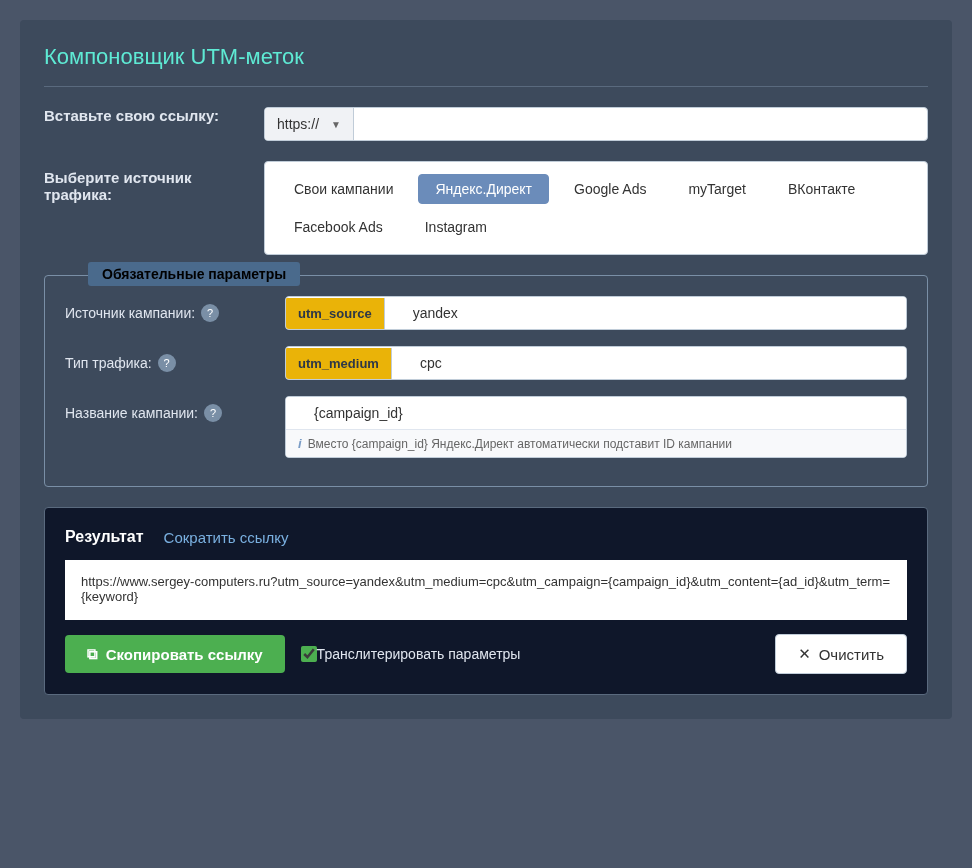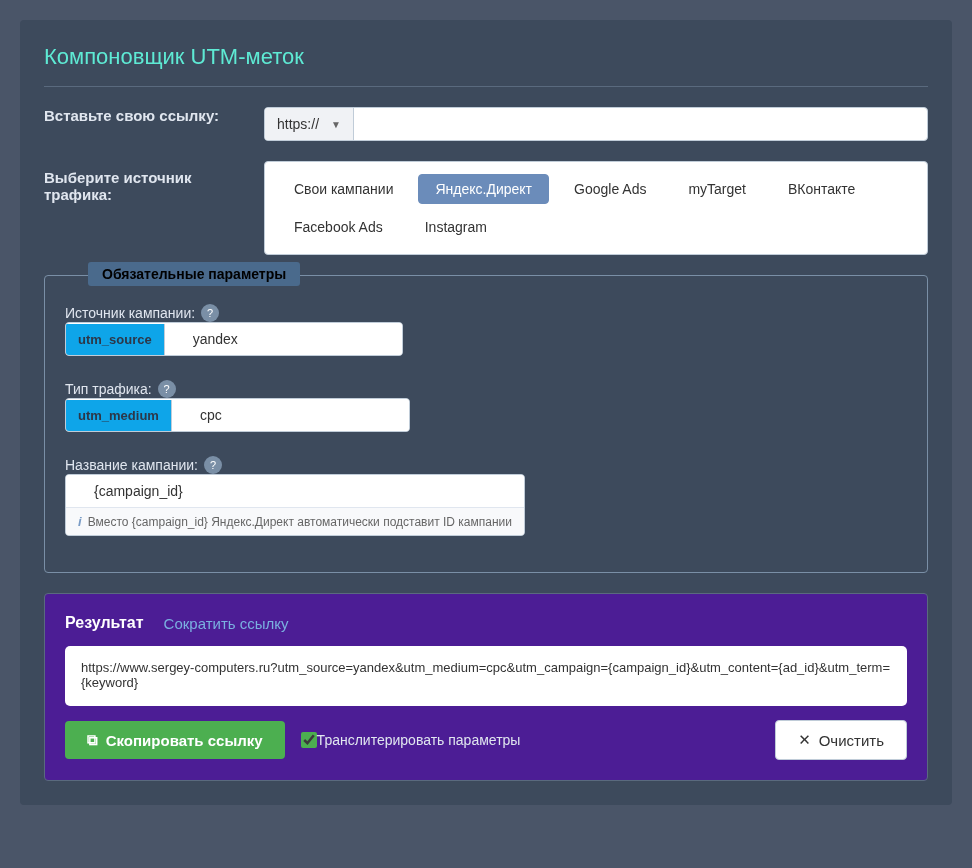--- a/index.html
+++ b/index.html
@@ -122,24 +122,23 @@
       padding: 4px 14px;
       border-radius: 3px;
       font-size: 14px;
       font-weight: bold;
       margin-left: 27px;
     }
     .param-row {
       display: flex;
       align-items: flex-start;
       margin-bottom: 16px;
-      flex-direction: column;
     }
     .param-row:last-child {
-      margin-bottom: 16px;
+      margin-bottom: 8px;
     }
     .param-label {
       width: 220px;
       font-size: 14px;
       color: #e0e6ef;
       display: flex;
       align-items: center;
       gap: 6px;
       padding-top: 8px;
       flex-shrink: 0;
@@ -163,21 +162,21 @@
       border-radius: 4px;
       background: #fff;
       overflow: hidden;
     }
     .param-input-row {
       display: flex;
       align-items: center;
     }
     .param-key {
       padding: 8px 12px;
-      background: #0ea5e9;
+      background: #eab308;
       color: #2d3748;
       font-size: 13px;
       font-weight: bold;
       white-space: nowrap;
       border-right: 1px solid #c0ccd8;
     }
     .param-value {
       flex: 1;
       padding: 8px 28px;
       font-size: 14px;
@@ -196,21 +195,21 @@
       align-items: center;
       gap: 6px;
     }
     .hint-icon {
       color: #7a9cc6;
       font-style: italic;
       font-weight: bold;
       font-size: 13px;
     }
     .result-section {
-      background: #4c1d95;
+      background: #0f172a;
       border: 1px solid #5a6a7e;
       border-radius: 4px;
       padding: 20px;
       margin-top: 11px;
     }
     .result-tabs {
       display: flex;
       gap: 20px;
       margin-bottom: 14px;
       align-items: center;
@@ -221,21 +220,21 @@
       color: #fff;
       cursor: pointer;
     }
     .result-tab.secondary {
       color: #7ab0e0;
       font-weight: normal;
       font-size: 15px;
     }
     .result-url-box {
       background: #fff;
-      border-radius: 5px;
+      border-radius: 0;
       padding: 14px 16px;
       font-size: 13px;
       color: #333;
       margin-bottom: 14px;
       min-height: 60px;
       word-break: break-all;
     }
     .result-actions {
       display: flex;
       align-items: center;

